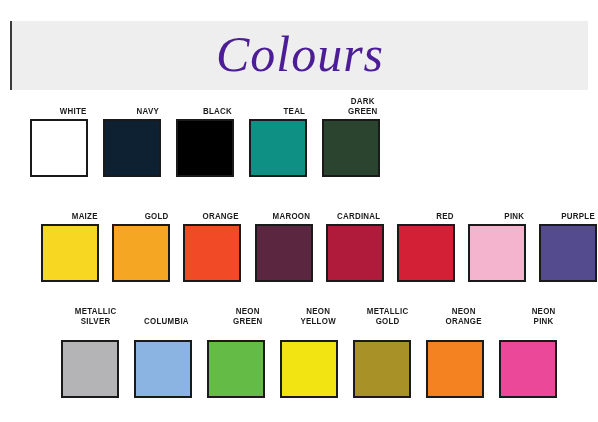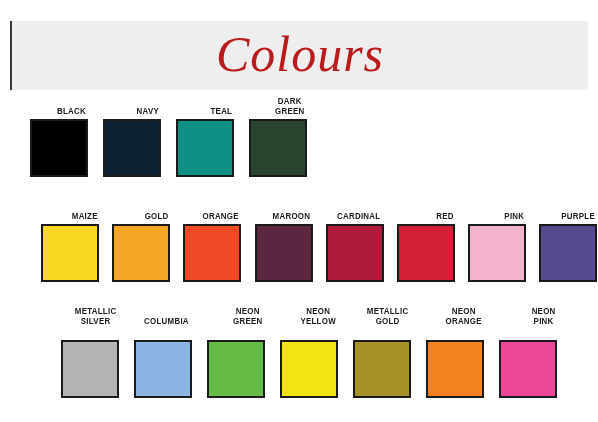--- a/index.html
+++ b/index.html
@@ -28,21 +28,21 @@
     display: flex;
     align-items: center;
     justify-content: center;
   }
   .title-text {
     font-family: "Liberation Serif", "DejaVu Serif", serif;
     font-style: italic;
     font-weight: 400;
     font-size: 50px;
     line-height: 1;
-    color: #b91c1c;
+    color: #4c1d95;
     letter-spacing: 1px;
     transform: translateY(-2px);
   }
 
   
   .rows {
     position: absolute;
     left: 0;
     top: 96px;
     width: 598px;
@@ -98,26 +98,30 @@
 <body>
 
 <div class="title-banner">
   <div class="title-text">Colours</div>
 </div>
 
 <div class="rows">
   <div class="row row-1">
     <div class="row-inner">
         <div class="swatch-cell">
+          <div class="swatch-label">WHITE</div>
+          <div class="swatch-box" style="background: rgb(255, 255, 255);"></div>
+        </div>
+        <div class="swatch-cell">
+          <div class="swatch-label">NAVY</div>
+          <div class="swatch-box" style="background: rgb(14, 33, 51);"></div>
+        </div>
+        <div class="swatch-cell">
           <div class="swatch-label">BLACK</div>
           <div class="swatch-box" style="background: rgb(0, 0, 0);"></div>
-        </div>
-        <div class="swatch-cell">
-          <div class="swatch-label">NAVY</div>
-          <div class="swatch-box" style="background: rgb(14, 33, 51);"></div>
         </div>
         <div class="swatch-cell">
           <div class="swatch-label">TEAL</div>
           <div class="swatch-box" style="background: rgb(14, 144, 133);"></div>
         </div>
         <div class="swatch-cell">
           <div class="swatch-label">DARK
 GREEN</div>
           <div class="swatch-box" style="background: rgb(42, 68, 48);"></div>
         </div>

